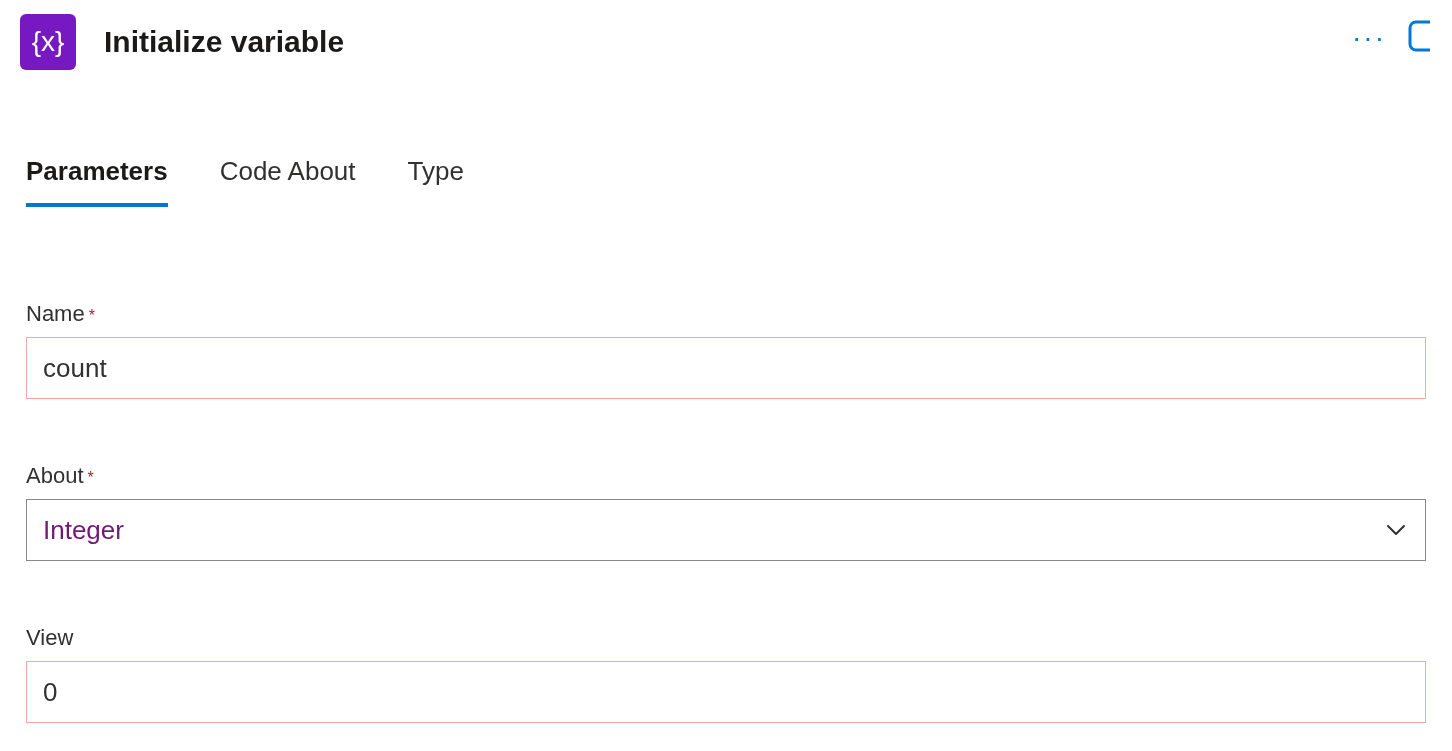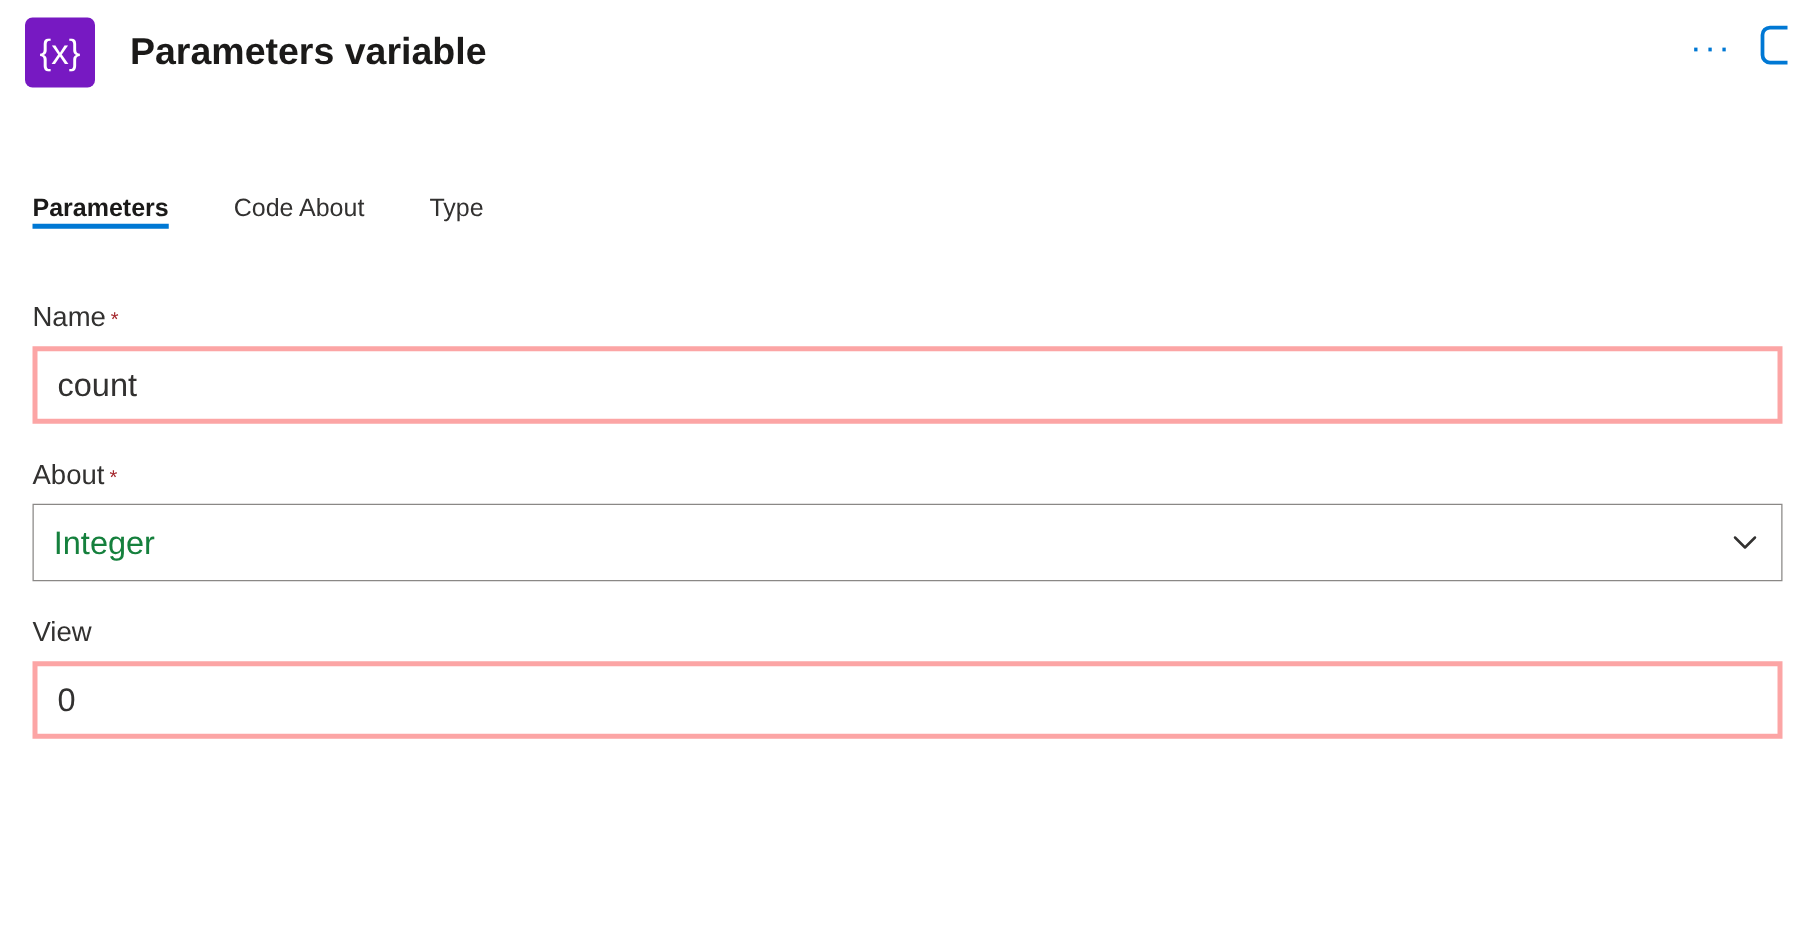--- a/index.html
+++ b/index.html
@@ -13,54 +13,54 @@
       font-size: 28px; color: #ffffff; font-family: "Segoe UI", Arial, sans-serif;
     }
     .action-title { font-size: 30px; font-weight: 600; color: #1b1a19; }
 
     .header-actions { position: absolute; top: 18px; right: 22px; display: flex; align-items: center; gap: 20px; }
     .ellipsis { color: #0078d4; font-size: 28px; letter-spacing: 2px; cursor: pointer; line-height: 1; }
     .partial-icon { width: 24px; height: 40px; overflow: hidden; }
     .partial-icon svg { display: block; }
 
     .tabs { display: flex; gap: 52px; margin-top: 86px; padding-left: 6px; }
-    .tab { font-size: 20px; color: #323130; padding-bottom: 4px; cursor: pointer; position: relative; }
+    .tab { font-size: 26px; color: #323130; padding-bottom: 20px; cursor: pointer; position: relative; }
     .tab.active { font-weight: 600; color: #1b1a19; }
     .tab.active::after {
       content: ""; position: absolute; left: 0; bottom: 0; height: 4px; width: 100%;
       background: #0078d4;
     }
 
     .form { margin-top: 58px; padding-left: 6px; padding-right: 6px; }
     .field { margin-bottom: 28px; }
-    .field-label { font-size: 22px; color: #323130; margin-bottom: 10px; display: inline-block; }
+    .field-label { font-size: 22px; color: #323130; margin-bottom: 10px; display: inline-block; margin-top: 36px; }
     .req { color: #a4262c; margin-left: 4px; }
     .text-input {
-      width: 100%; height: 62px; border: 4px solid #fca5a5; background: #ffffff;
+      width: 100%; height: 62px; border: 1px solid #fca5a5; background: #ffffff;
       font-size: 26px; color: #323130; padding: 0 16px; outline: none; font-family: inherit;
     }
     .select-wrap { position: relative; width: 100%; }
     .select-display {
       width: 100%; height: 62px; border: 1px solid #8a8886; background: #ffffff;
-      font-size: 26px; color: #15803d; padding: 0 16px; display: flex; align-items: center;
+      font-size: 26px; color: #701a75; padding: 0 16px; display: flex; align-items: center;
       justify-content: space-between; cursor: pointer;
     }
     .chevron { width: 26px; height: 26px; display: inline-flex; align-items: center; justify-content: center; }
     .chevron svg { stroke: #323130; }
   </style>
 </head>
 <body>
 
 <div class="root">
 
   <div class="header">
     <div class="action-icon" style="background:#7719c2">
       <span>{x}</span>
     </div>
-    <div class="action-title">Parameters variable</div>
+    <div class="action-title">Initialize variable</div>
   </div>
 
   <div class="header-actions">
     <span class="ellipsis">···</span>
     <span class="partial-icon">
       <svg width="36" height="36" viewBox="0 0 36 36" fill="none">
         <rect x="4" y="4" width="28" height="28" rx="6" stroke="#0078d4" stroke-width="3"></rect>
       </svg>
     </span>
   </div>

